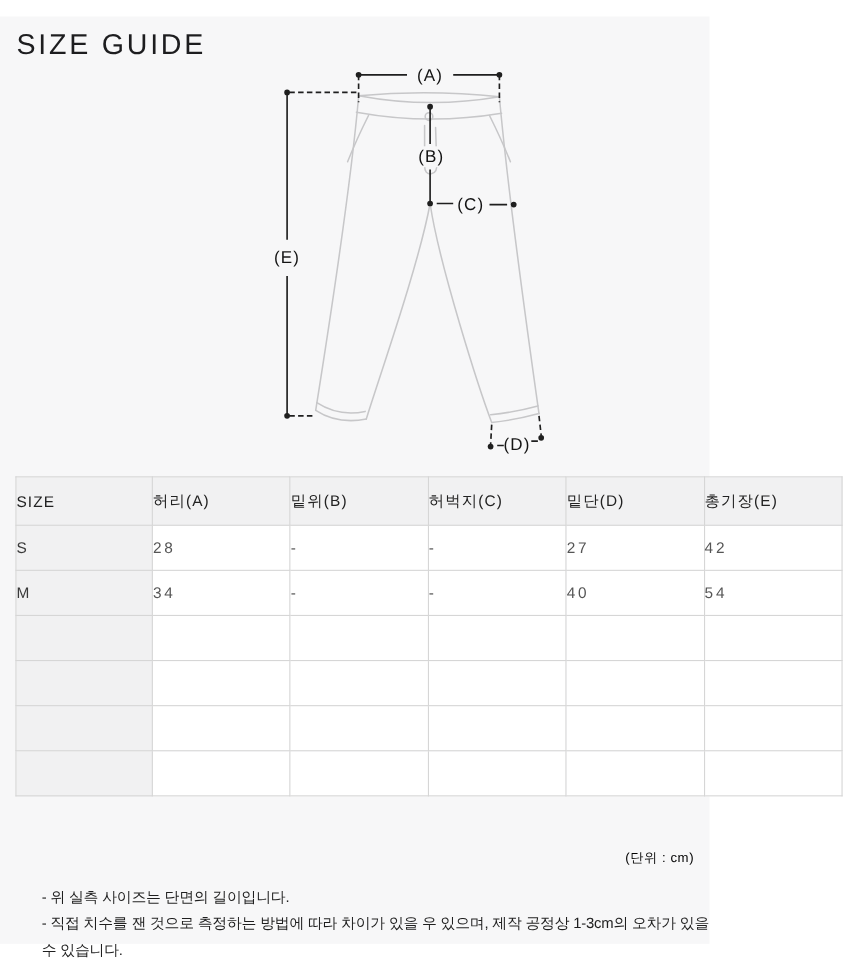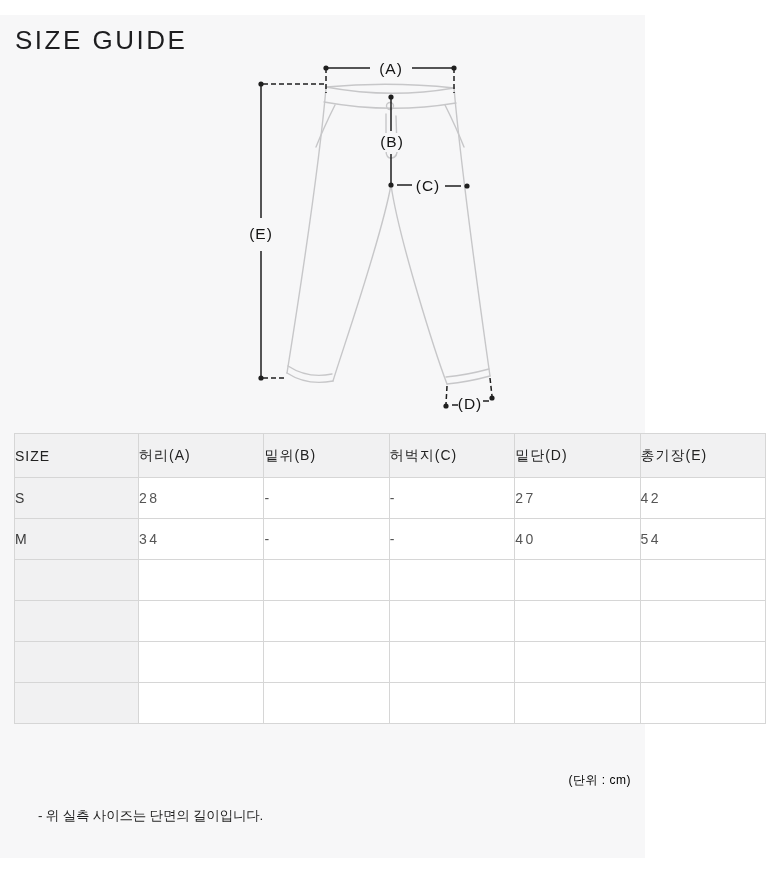--- a/index.html
+++ b/index.html
@@ -190,16 +190,17 @@
           <td></td>
           <td></td>
         </tr>
       </tbody>
     </table>
 
     <div class="unit-note">(단위 : cm)</div>
 
     <div class="notes">
       <div>- 위 실측 사이즈는 단면의 길이입니다.</div>
+      <div>- 직접 치수를 잰 것으로 측정하는 방법에 따라 차이가 있을 우 있으며, 제작 공정상 1-3cm의 오차가 있을 수 있습니다.</div>
     </div>
 
   </div>
 </div>
 
 </body></html>

